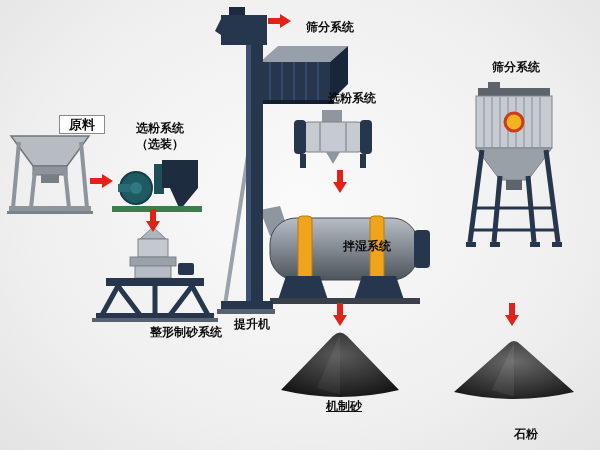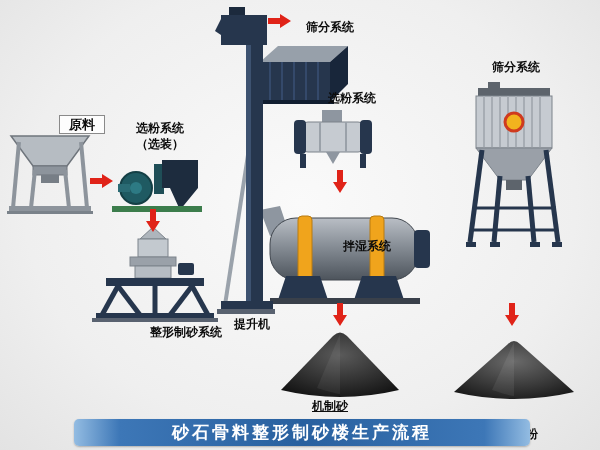--- a/index.html
+++ b/index.html
@@ -182,21 +182,21 @@
         <radialGradient id="gcone1" cx="0.5" cy="0.35" r="0.75">
           <stop offset="0" stop-color="#5a5a5a"></stop>
           <stop offset="0.6" stop-color="#2e2e2e"></stop>
           <stop offset="1" stop-color="#101010"></stop>
         </radialGradient>
       </defs>
       <path d="M4 62 L56 8 Q63 1 70 8 L122 62 Q63 76 4 62 Z" fill="url(#gcone1)"></path>
       <path d="M63 6 L40 60 Q60 66 63 66 Z" fill="rgba(255,255,255,0.06)"></path>
     </svg>
   </div>
-  <div class="lbl" style="left:312px;top:398px;text-decoration:underline;">机制砂</div>
+  <div class="lbl" style="left:326px;top:398px;text-decoration:underline;">机制砂</div>
 
   <div class="lbl" style="left:492px;top:59px;">筛分系统</div>
   <div class="gfx" style="left:466px;top:80px;">
     <svg width="100" height="176" viewBox="0 0 100 176">
       <rect x="12" y="8" width="72" height="8" fill="#5d646c"></rect>
       <rect x="22" y="2" width="12" height="6" fill="#5d646c"></rect>
       <rect x="10" y="16" width="76" height="52" fill="#c6cbd1" stroke="#7c838b"></rect>
       <g stroke="#a7adb4" stroke-width="2">
         <line x1="18" y1="16" x2="18" y2="68"></line>
           <line x1="26" y1="16" x2="26" y2="68"></line>
@@ -241,15 +241,14 @@
           <stop offset="0.6" stop-color="#383838"></stop>
           <stop offset="1" stop-color="#161616"></stop>
         </radialGradient>
       </defs>
       <path d="M4 56 L58 8 Q64 2 70 8 L124 56 Q64 70 4 56 Z" fill="url(#gcone2)"></path>
       <path d="M64 6 L42 54 Q60 60 64 60 Z" fill="rgba(255,255,255,0.07)"></path>
     </svg>
   </div>
   <div class="lbl" style="left:514px;top:396px;margin-top:30px;">石粉</div>
 
-  <div class="banner">砂石骨料整形制砂楼生产流程</div>
 
 </div>
 
 </body></html>

